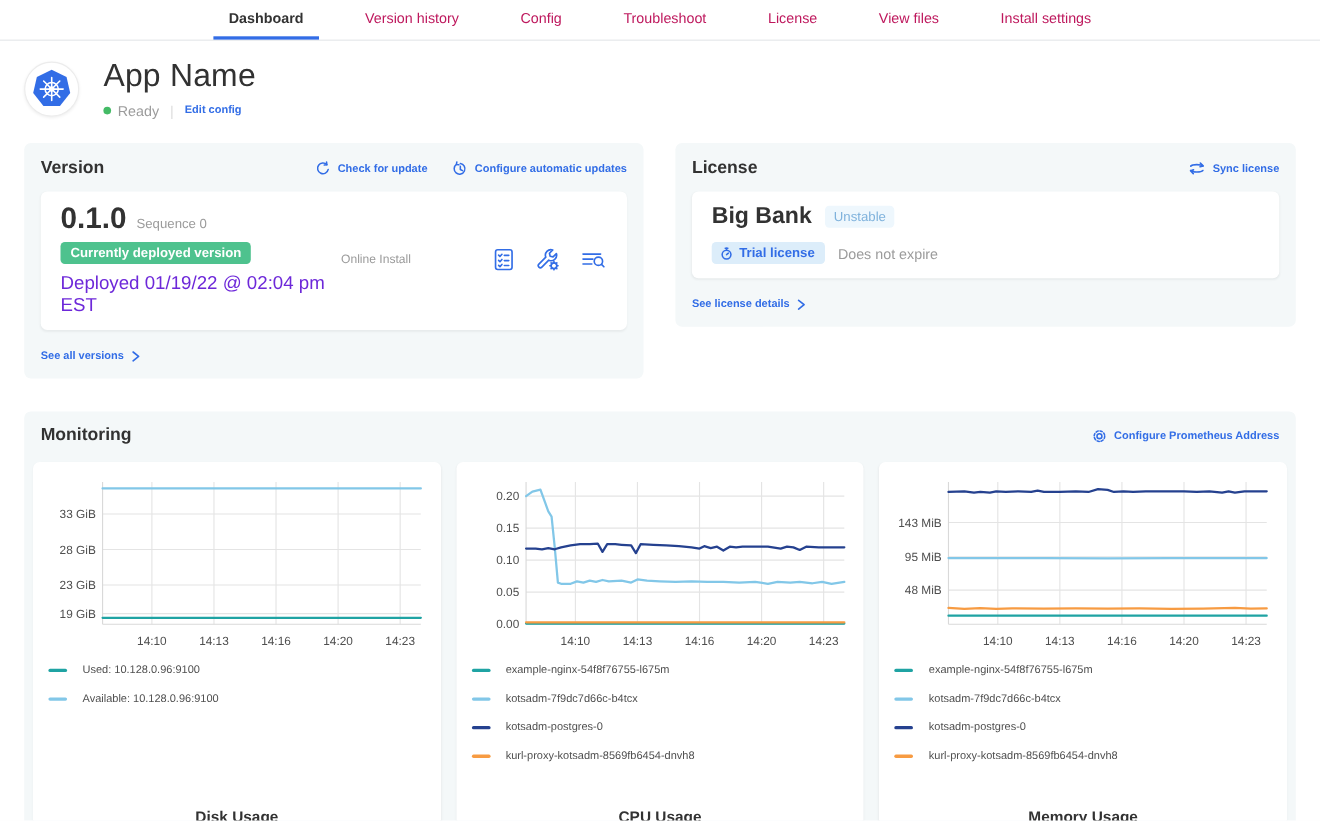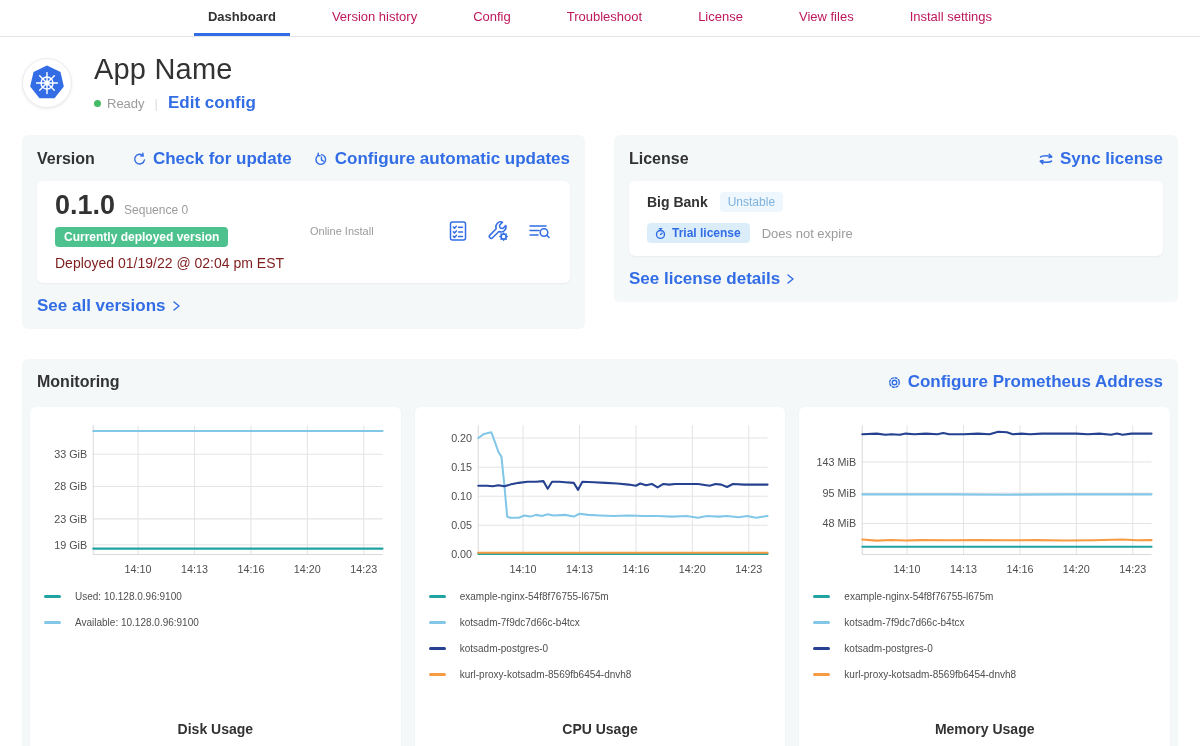--- a/index.html
+++ b/index.html
@@ -19,50 +19,50 @@
   .app-header { display:flex; align-items:center; margin-top:16px; }
   .app-logo { width:50px; height:50px; border-radius:50%; background:#fff;
     border:1px solid #ececec; box-shadow:0 1px 3px rgba(0,0,0,.08);
     display:flex; align-items:center; justify-content:center; }
   .app-head-text { margin-left:22px; }
   .app-title { font-size:29px; font-weight:normal; letter-spacing:.2px; }
   .app-status-row { display:flex; align-items:center; margin-top:7px; font-size:13px; }
   .status-dot { width:7px; height:7px; border-radius:50%; background:#44bb66; margin-right:6px; }
   .status-text { color:#9b9b9b; }
   .status-sep { color:#dcdcdc; margin:0 10px; }
-  .link { color:#326de6; font-weight:bold; font-size:17px; text-decoration:none; cursor:pointer;
+  .link { color:#326de6; font-weight:bold; font-size:10px; text-decoration:none; cursor:pointer;
     display:inline-flex; align-items:center; gap:6px; }
 
   
   .cards-row { display:flex; gap:29px; margin-top:22px; align-items:flex-start; }
   .panel { background:#f4f8f9; border-radius:6px; padding:14px 15px 13px; }
   .panel-version { width:563px; }
   .panel-license { width:564px; }
   .panel-head { display:flex; justify-content:space-between; align-items:center; }
   .panel-title { font-size:16px; font-weight:bold; }
   .panel-actions { display:flex; gap:22px; }
   .inner-card { background:#fff; border-radius:6px; box-shadow:0 1px 2px rgba(0,0,0,.05);
     margin-top:12px;justify-content:space-between; }
 
   .version-inner { padding:9px 18px 12px; display:flex; align-items:center; min-height:99px; }
   .ver-left { width:255px; }
   .ver-number-row { display:flex; align-items:baseline; }
   .ver-number { font-size:27px; font-weight:bold; }
   .ver-seq { font-size:12px; color:#9b9b9b; margin-left:9px; }
   .ver-badge { display:inline-block; margin-top:6px; background:#4ec28e; color:#fff;
     font-size:12px; font-weight:bold; padding:3px 9px; border-radius:4px; }
-  .ver-deployed { margin-top:8px; font-size:14px; color:#7f1d1d; }
+  .ver-deployed { margin-top:8px; font-size:17px; color:#6d28d9; }
   .ver-mid { flex:1; font-size:11px; font-weight:normal; color:#9b9b9b; }
   .ver-icons { display:flex; gap:16px; align-items:center; }
   .icon-btn { cursor:pointer; display:inline-flex; }
   .panel-footer-link { margin-top:13px; }
 
   .license-inner { padding:11px 18px 13px; min-height:68px; }
   .lic-name-row { display:flex; align-items:center; gap:12px; }
-  .lic-name { font-size:14px; font-weight:bold; }
+  .lic-name { font-size:21px; font-weight:bold; }
   .badge-channel { background:#eef7fd; color:#7fb2dc; font-size:12px; padding:3px 8px; border-radius:4px; }
   .lic-meta-row { display:flex; align-items:center; margin-top:11px; }
   .badge-trial { background:#dcedfa; color:#326de6; font-size:12px; font-weight:bold;
     padding:3px 9px 3px 7px; border-radius:4px; display:inline-flex; align-items:center; gap:5px; }
   .lic-expiry { font-size:13px; color:#9b9b9b; margin-left:12px; }
 
   
   .panel-monitoring { margin-top:30px; padding:13px 8px 9px; }
   .mon-head { padding:0 7px; }
   .charts-row { display:flex; gap:14px; margin-top:15px; align-items:stretch; }

